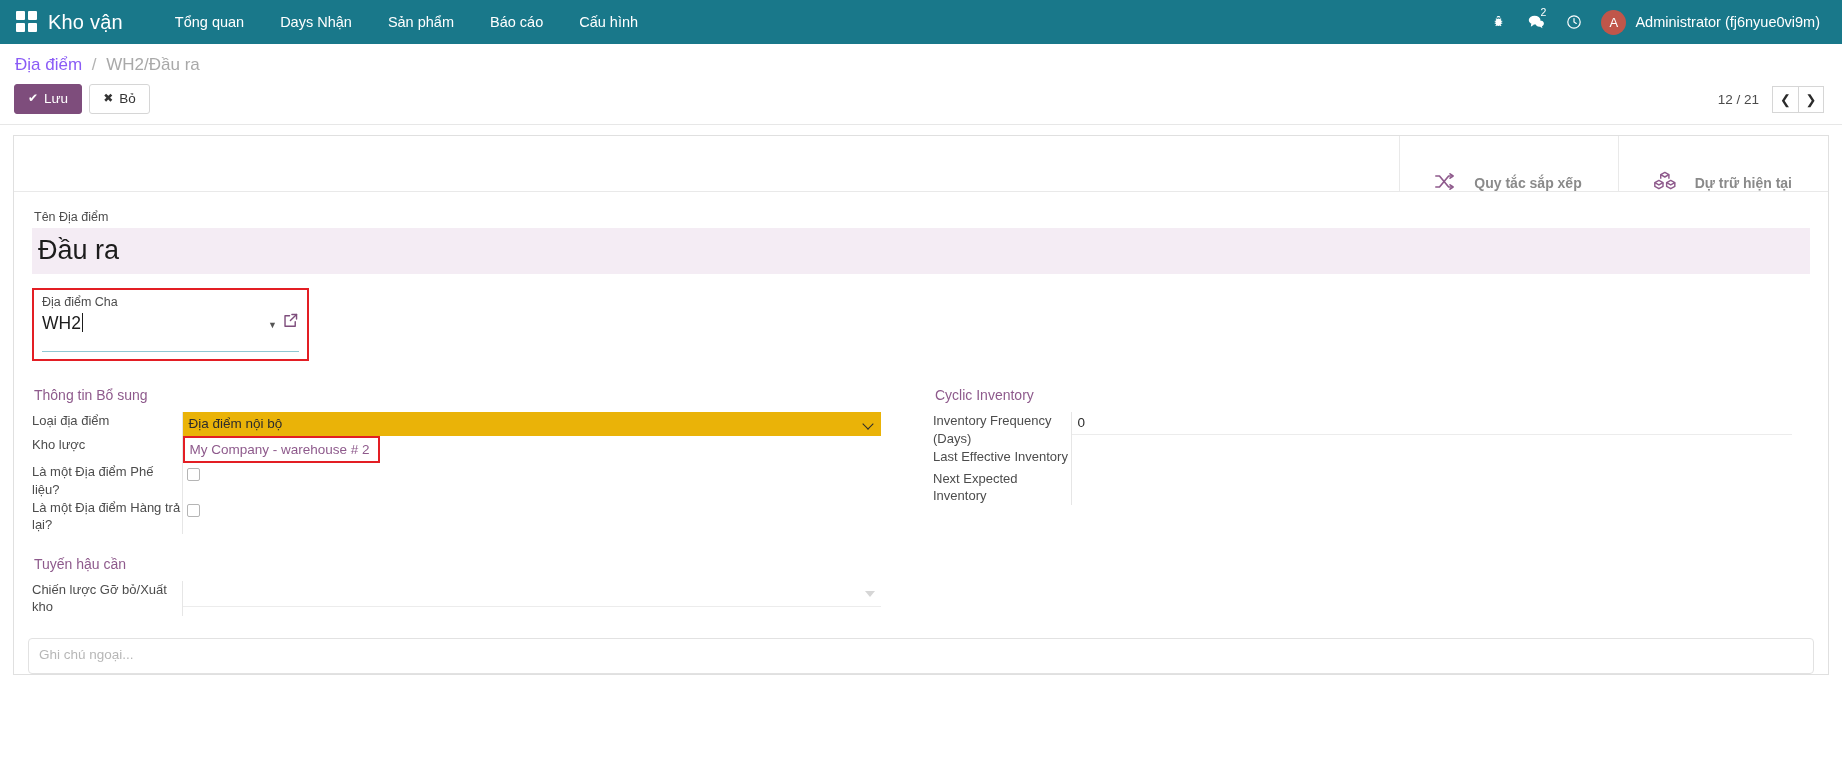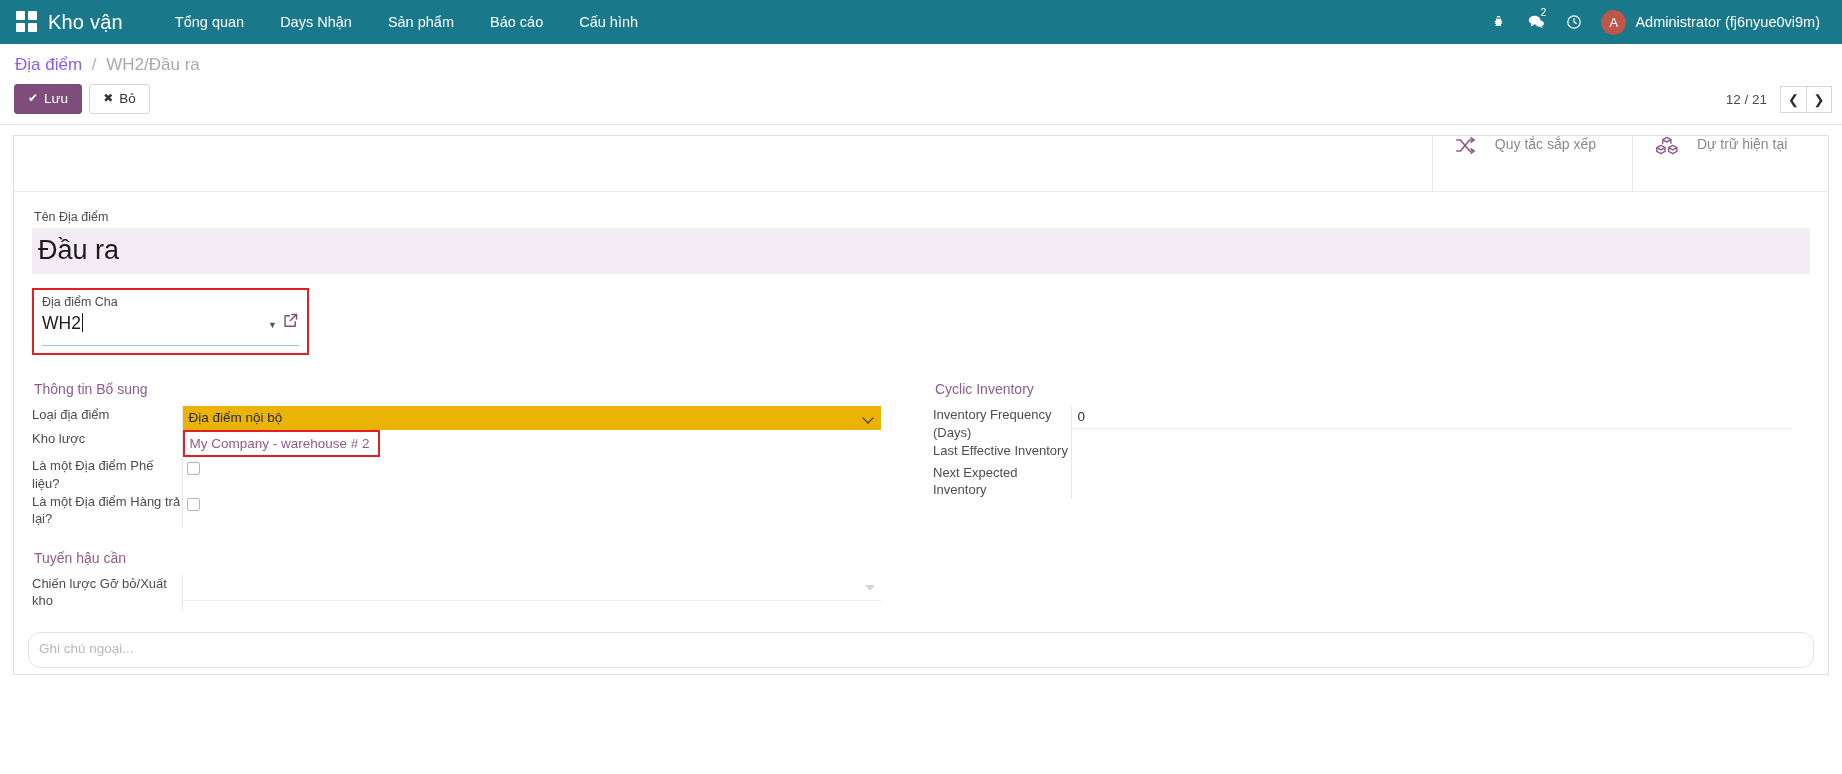--- a/index.html
+++ b/index.html
@@ -116,21 +116,21 @@
     gap: 6px;
     line-height: 1.15;
     white-space: nowrap;
   }
   .btn-primary { background: #7e4d7c; color: #fff; border-color: #7e4d7c; }
   .btn-default { background: #fff; color: #343434; border-color: #d6d6d6; }
   .ck { font-size: 12px; }
 
   .pager {
     position: absolute;
-    right: 10px;
+    right: 18px;
     top: 42px;
     display: flex;
     align-items: center;
     gap: 0;
     font-size: 13.5px;
     color: #4b4b4b;
   }
   .pager-val { margin-right: 13px; white-space: nowrap; }
   .pager-btn {
     width: 26px; height: 27px;
@@ -159,28 +159,29 @@
 
   
   .stat-bar {
     display: flex;
     justify-content: flex-end;
     border-bottom: 1px solid #e9e9e9;
     height: 56px;
   }
   .stat-btn {
     display: flex;
-    align-items: flex-start;
+    align-items: flex-end;
     gap: 18px;
-    padding: 0 36px 0 22px;
+    padding: 0 36px 0 34px;
     border-left: 1px solid #e9e9e9;
     cursor: pointer;
     color: #8a8a8a;
     font-size: 14px;
     min-width: 196px;
+    font-weight: bold;
   }
   .stat-ico { color: #8e5a8c; display:flex; align-items:center; }
   .stat-lbl { color: #8a8a8a; white-space: nowrap; }
 
   
   .sheet-body { padding: 14px 18px 10px 18px; }
   .title-label {
     font-size: 12.5px;
     color: #4c4c4c;
     margin: 4px 0 4px 2px;
@@ -204,21 +205,21 @@
     border: 2px solid #e31e24;
     width: 277px;
     padding: 5px 8px 7px 8px;
   }
   .parent-label { font-size: 12.5px; color: #4c4c4c; margin-bottom: 2px; }
   .parent-ctl {
     display: flex;
     align-items: flex-end;
     gap: 2px;
     border-bottom: 1px solid #8fc8d2;
-    padding-bottom: 10px;
+    padding-bottom: 16px;
   }
   .parent-val {
     flex: 1;
     font-size: 17.5px;
     color: #1c1c1c;
     line-height: 1.4;
     position: relative;
     white-space: nowrap;
   }
   .caret-bar {
@@ -331,21 +332,21 @@
     right: 6px; top: 10px;
     border-left: 5px solid transparent;
     border-right: 5px solid transparent;
     border-top: 6px solid #d6d6d6;
   }
 
   
   .notes {
     margin: 12px 14px 0 14px;
     border: 1px solid #e2e2e2;
-    border-radius: 12px;
+    border-radius: 4px;
     padding: 8px 10px 11px 10px;
     font-size: 13.5px;
     color: #b7b7b7;
     min-height: 36px;
     background: #fff;
     cursor: text;
   }
 </style>
 </head>
 <body>

